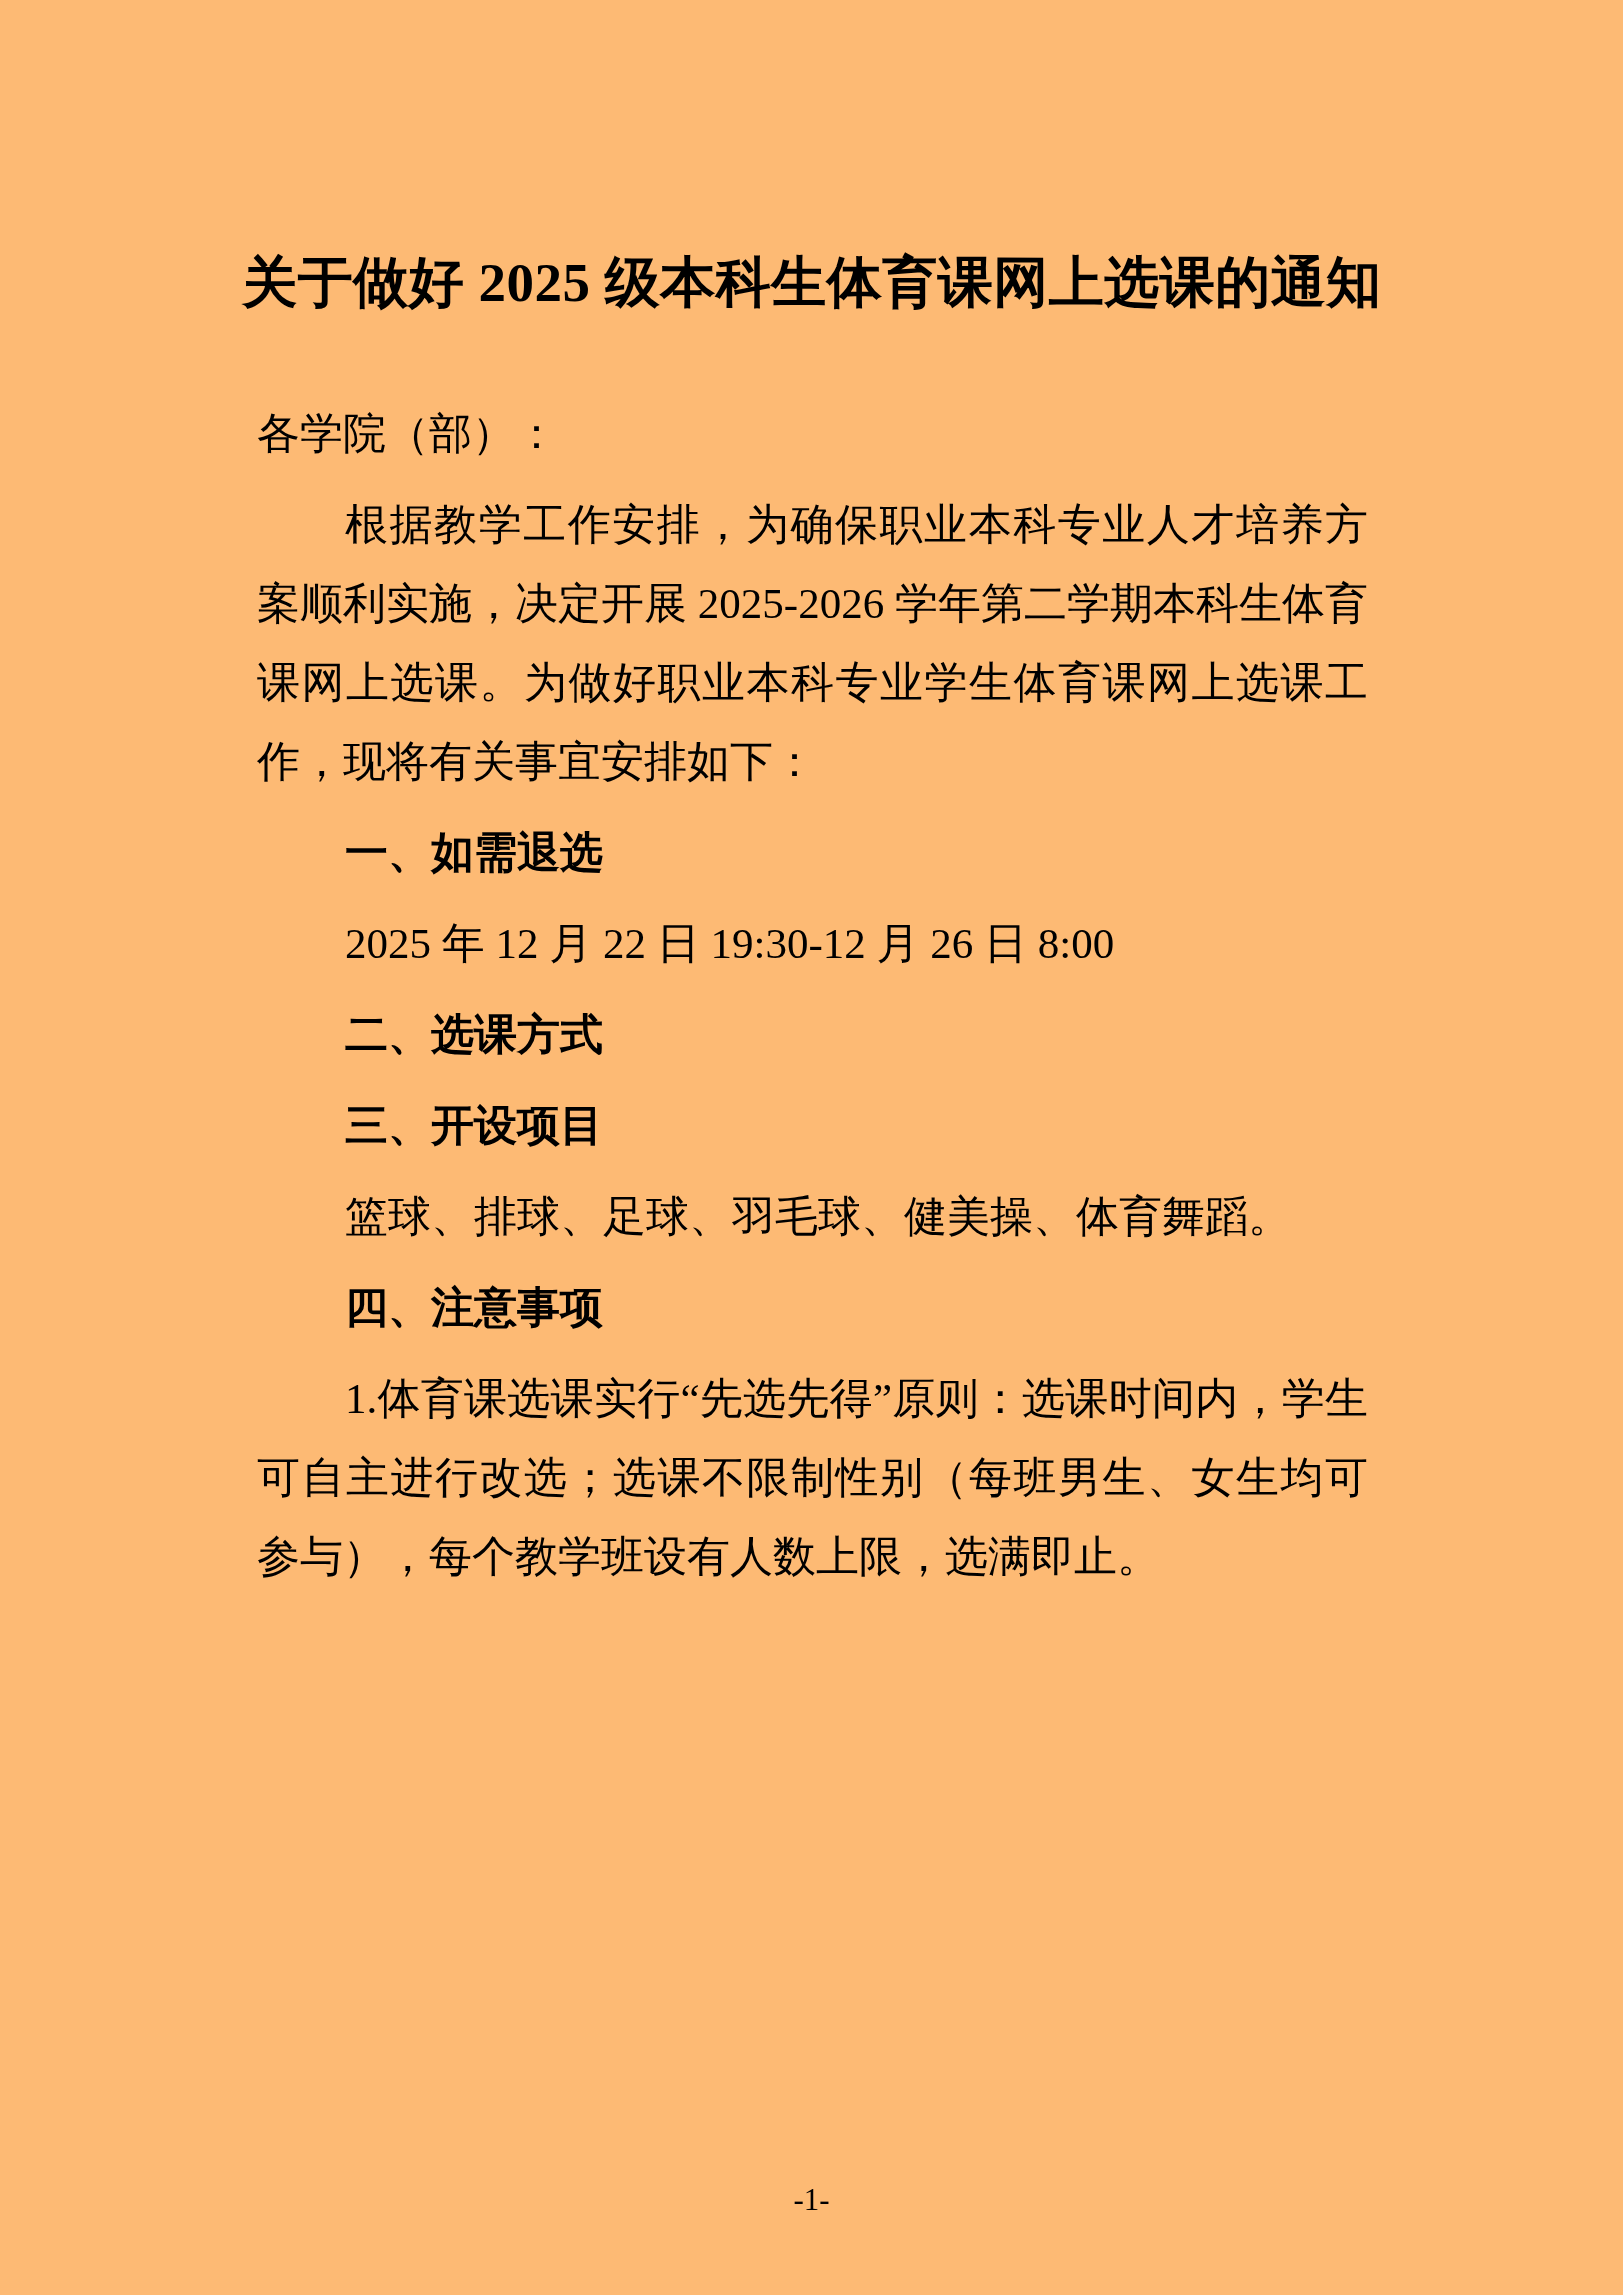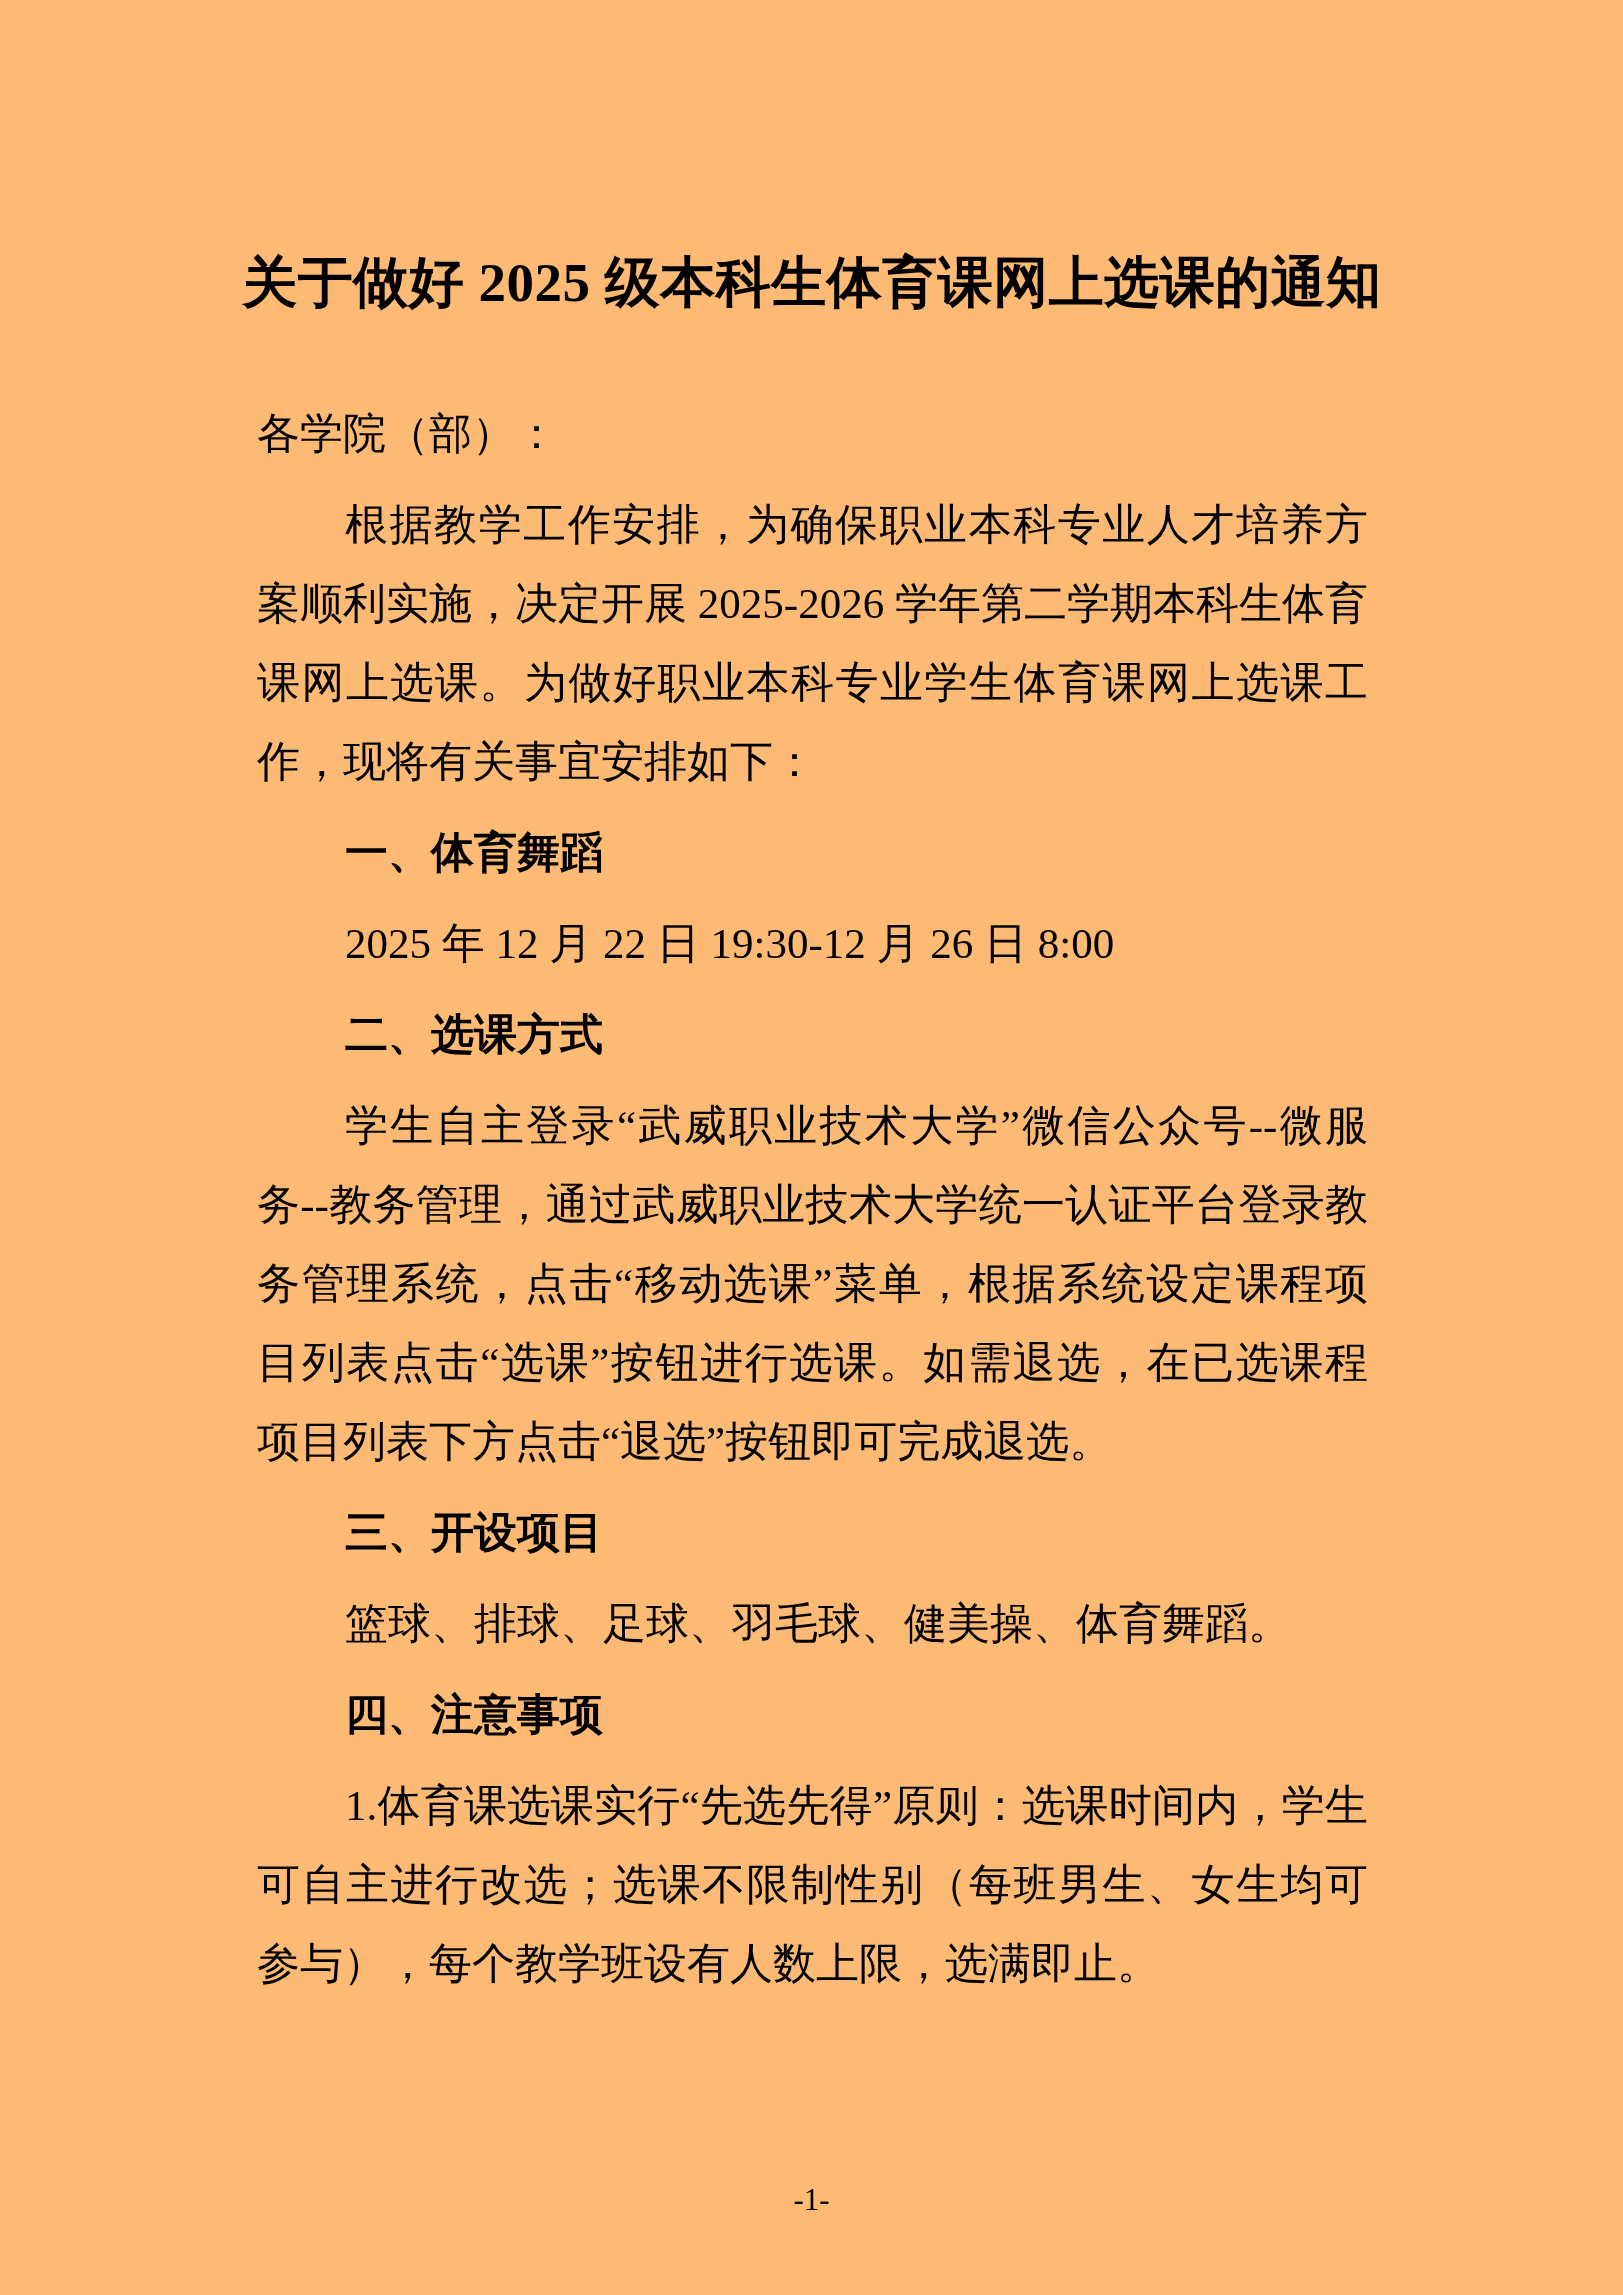--- a/index.html
+++ b/index.html
@@ -74,27 +74,26 @@
 <div class="page">
 
   <h1 class="doc-title">关于做好 2025 级本科生体育课网上选课的通知</h1>
 
   <div class="content">
 
     <p class="salutation">各学院（部）：</p>
 
     <p class="indent">根据教学工作安排，为确保职业本科专业人才培养方案顺利实施，决定开展 2025-2026 学年第二学期本科生体育课网上选课。为做好职业本科专业学生体育课网上选课工作，现将有关事宜安排如下：</p>
 
-    <p class="heading">一、体育舞蹈</p>
+    <p class="heading">一、如需退选</p>
 
     <p class="indent time-line">2025 年 12 月 22 日 19:30-12 月 26 日 8:00</p>
 
     <p class="heading">二、选课方式</p>
 
-    <p class="indent">学生自主登录“武威职业技术大学”微信公众号--微服务--教务管理，通过武威职业技术大学统一认证平台登录教务管理系统，点击“移动选课”菜单，根据系统设定课程项目列表点击“选课”按钮进行选课。如需退选，在已选课程项目列表下方点击“退选”按钮即可完成退选。</p>
 
     <p class="heading">三、开设项目</p>
 
     <p class="indent">篮球、排球、足球、羽毛球、健美操、体育舞蹈。</p>
 
     <p class="heading">四、注意事项</p>
 
     <p class="indent">1.体育课选课实行“先选先得”原则：选课时间内，学生可自主进行改选；选课不限制性别（每班男生、女生均可参与），每个教学班设有人数上限，选满即止。</p>
 
   </div>

